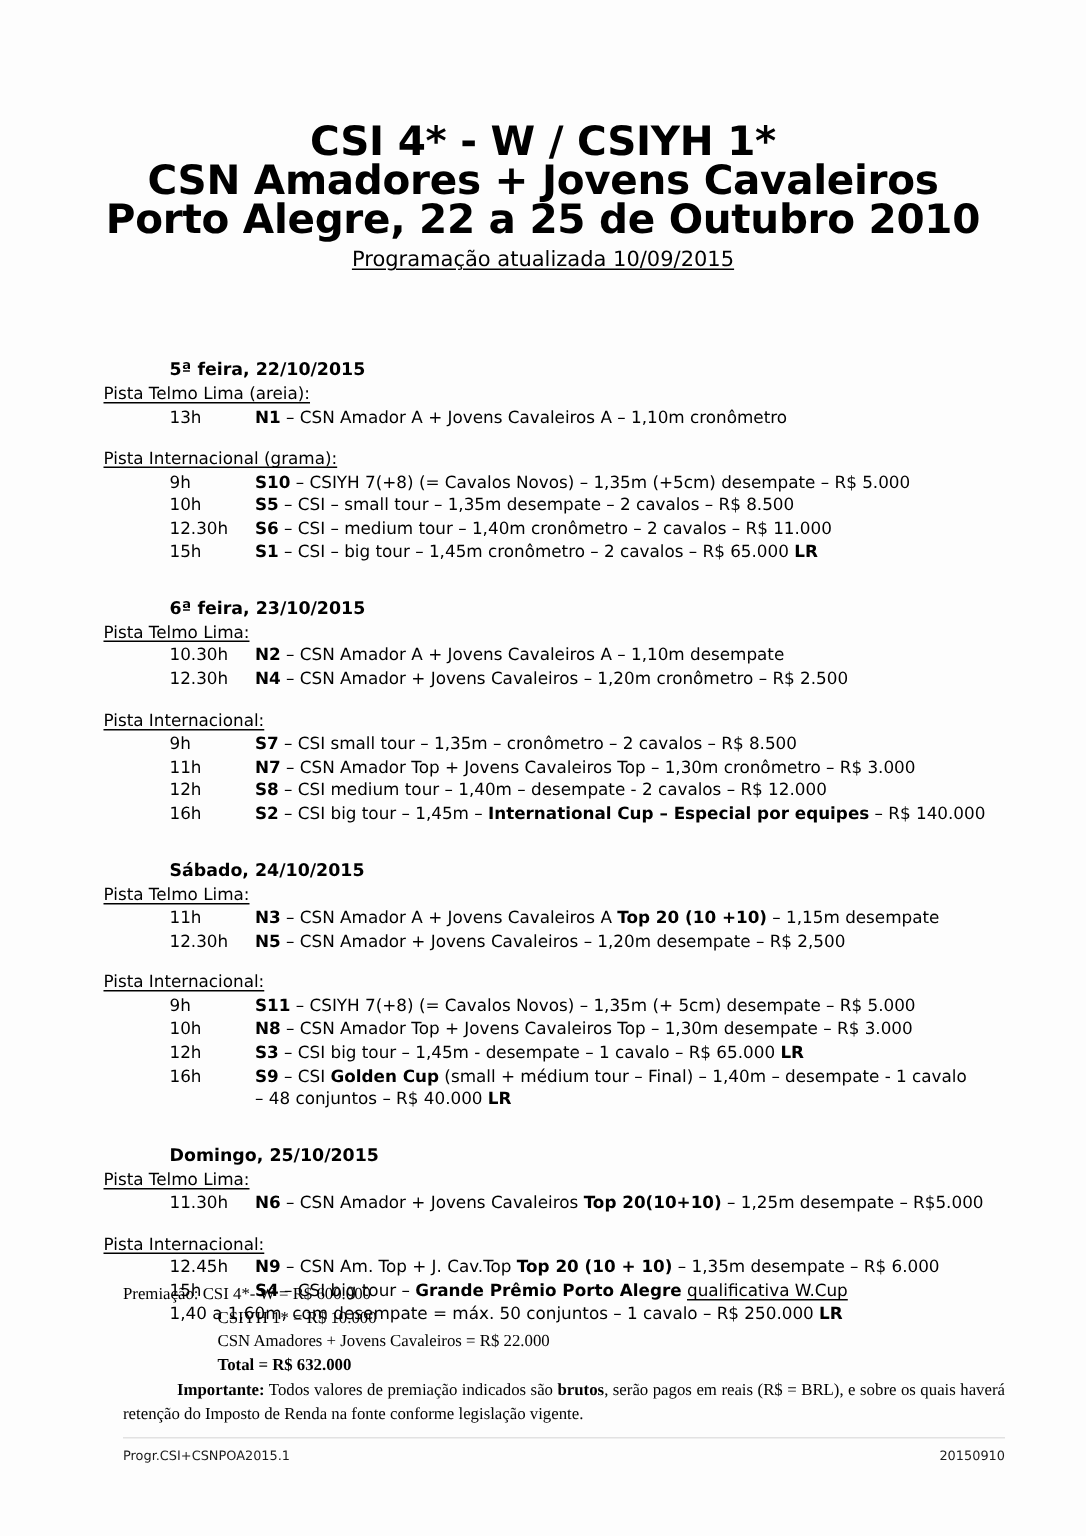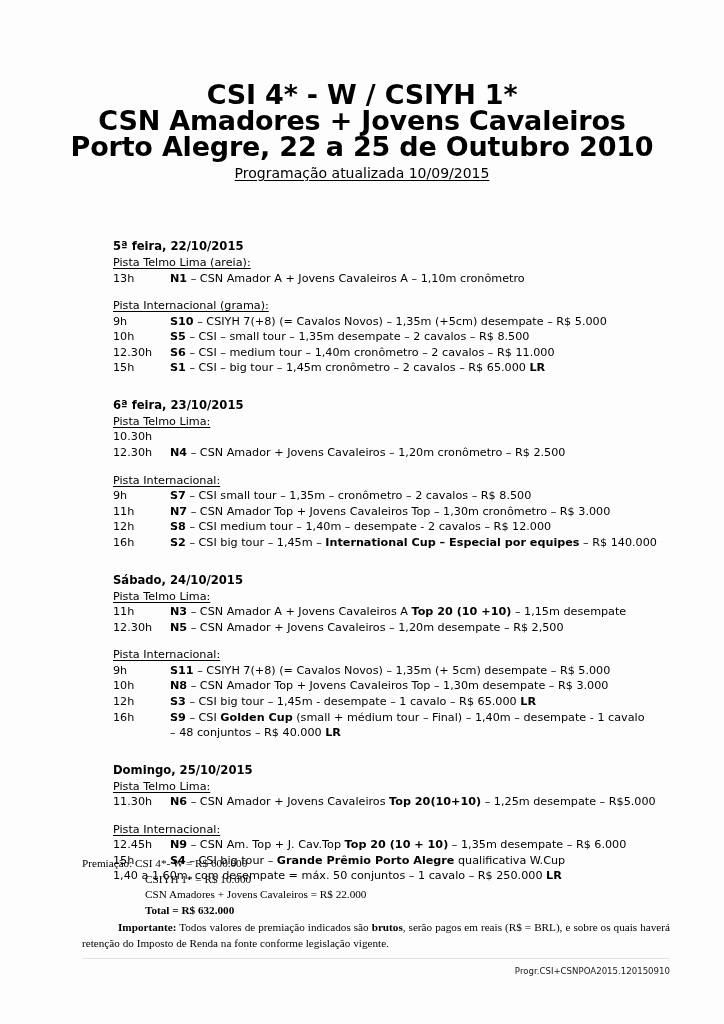--- a/index.html
+++ b/index.html
@@ -67,21 +67,21 @@
     font-weight: bold;
     font-size: 11.6px;
     line-height: 16px;
     text-underline-offset: 2px;
     display: inline-block;
   }
   .venue-group {
     margin-top: 1px;
   }
   .venue-heading {
-    margin-left: 113px;
+    margin-left: 69px;
     font-size: 11.2px;
     line-height: 15.5px;
     text-decoration: underline;
     text-underline-offset: 2px;
     display: inline-block;
   }
   .venue-gap {
     height: 11px;
   }
 
@@ -101,21 +101,21 @@
     flex: 1 1 auto;
   }
   .row.continuation .time {
     visibility: hidden;
   }
 
   .code {
     font-weight: bold;
   }
   .b { font-weight: bold; }
-  .u { text-underline-offset: 2px; }
+  .u { text-decoration: underline; text-underline-offset: 2px; }
 
   
   .summary {
     position: absolute;
     left: 0;
     right: 0;
     top: 856px;
     font-size: 11.2px;
     font-family: Liberation Serif, serif;
   }
@@ -152,21 +152,21 @@
     top: 958px;
     height: 1px;
     background: #e2e2e2;
   }
   .footer {
     position: absolute;
     left: 82px;
     right: 54px;
     top: 966px;
     display: flex;
-    justify-content: flex-end;
+    justify-content: space-between;
     font-size: 8.6px;
     color: #1a1a1a;
   }
 </style>
 </head>
 <body>
 
 <div class="page">
 
   <div class="title-block">
@@ -207,20 +207,21 @@
           </div>
         </div>
       </div>
       <div style="height: 12px;"></div>
       <div class="day-section">
         <div><span class="day-heading">6ª feira, 23/10/2015</span></div>
         <div class="venue-group">
           <div><span class="venue-heading">Pista Telmo Lima:</span></div>
           <div class="row">
             <span class="time">10.30h</span>
+            <span class="desc"><span class="code">N2</span><span> – CSN Amador A + Jovens Cavaleiros A – 1,10m desempate</span></span>
           </div>
           <div class="row">
             <span class="time">12.30h</span>
             <span class="desc"><span class="code">N4</span><span> – CSN Amador + Jovens Cavaleiros – 1,20m cronômetro – R$ 2.500</span></span>
           </div>
         </div>
         <div class="venue-gap"></div>
         <div class="venue-group">
           <div><span class="venue-heading">Pista Internacional:</span></div>
           <div class="row">

